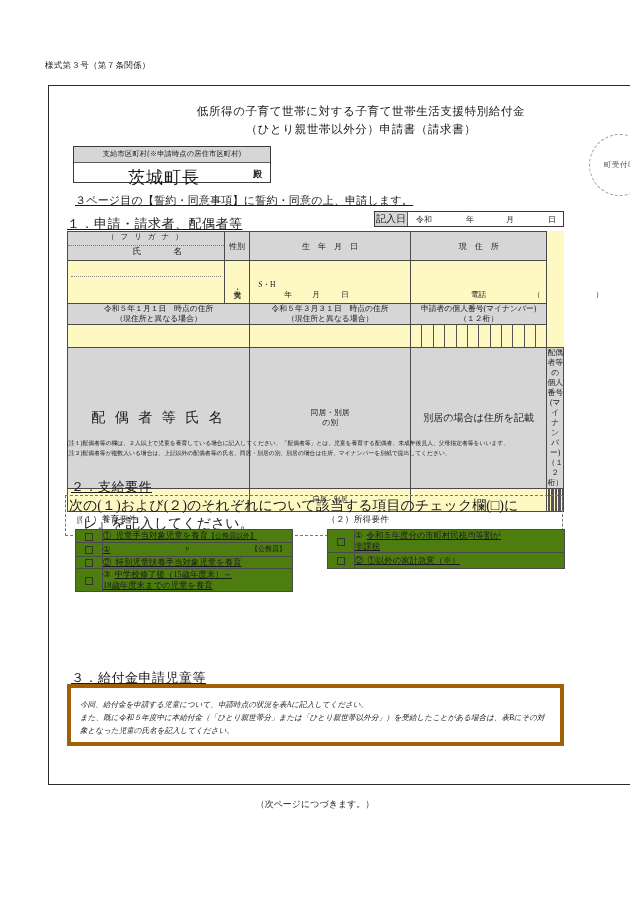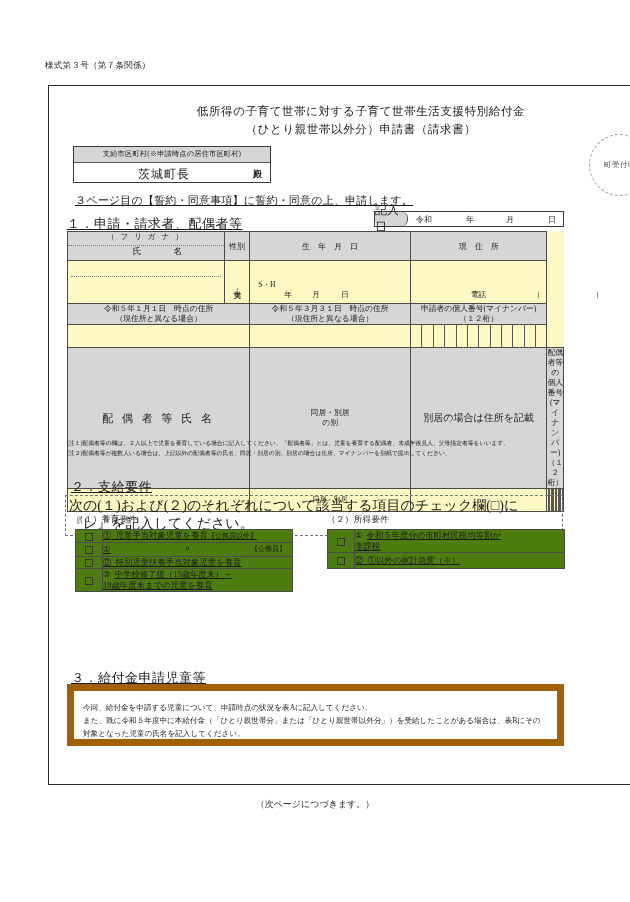--- a/index.html
+++ b/index.html
@@ -77,21 +77,21 @@
   .muni .bd {
     height: 19px;
     position: relative;
     background: #fff;
   }
   .muni .bd .name {
     position: absolute;
     left: 0; right: 16px;
     top: 3px;
     text-align: center;
-    font-size: 12px;
+    font-size: 17px;
     letter-spacing: 1px;
   }
   .muni .bd .dono {
     position: absolute;
     right: 8px;
     top: 5px;
     font-size: 9px;
     font-weight: bold;
   }
 
@@ -143,22 +143,21 @@
     border: 1.1px solid #3a3a3a;
     box-sizing: border-box;
     display: flex;
     font-size: 8px;
   }
   .recdate .lab {
     width: 32px;
     background: #d6d6d6;
     border-right: 1px solid #5a5a5a;
     display: flex; align-items: center; justify-content: center;
-    font-size: 12px;
-    border-radius: 6px;
+    font-size: 10px;
   }
   .recdate .fld { flex: 1; position: relative; }
   .recdate .fld span { position: absolute; top: 2px; }
   .recdate .r1 { left: 8px; }
   .recdate .r2 { left: 58px; }
   .recdate .r3 { left: 98px; }
   .recdate .r4 { left: 140px; }
 
   
   .tbl {
@@ -285,26 +284,27 @@
     letter-spacing: 0;
   }
 
   
   .sec3-box {
     position: absolute;
     left: 18px;
     top: 598px;
     width: 497px;
     height: 62px;
-    border: 7px solid #a16207;
+    border: 4px solid #a16207;
     box-sizing: border-box;
     font-size: 7.6px;
     line-height: 13px;
     padding: 10px 9px;
     letter-spacing: 0;
+    font-style: italic;
   }
 
   .cont {
     position: absolute;
     left: 0;
     top: 798px;
     width: 630px;
     text-align: center;
     font-size: 9px;
   }
@@ -407,21 +407,21 @@
                   <i></i>
                   <i></i>
                   <i></i>
                   <i></i>
                   <i></i>
                   <i></i>
                 </div>
           </td>
         </tr>
         <tr>
-          <td class="hdr" colspan="2" style="height:27px;font-size:11px;letter-spacing:3px">配 偶 者 等 氏 名</td>
+          <td class="hdr" colspan="2" style="height:27px;font-size:14px;letter-spacing:3px">配 偶 者 等 氏 名</td>
           <td class="hdr two-line" style="width:52px">
             <div>同居・別居</div>
             <div>の別</div>
           </td>
           <td class="hdr" style="font-size:10px">別居の場合は住所を記載</td>
           <td class="hdr two-line">
             <div>配偶者等の個人番号(マイナンバー)</div>
             <div>（１２桁）</div>
           </td>
         </tr>

